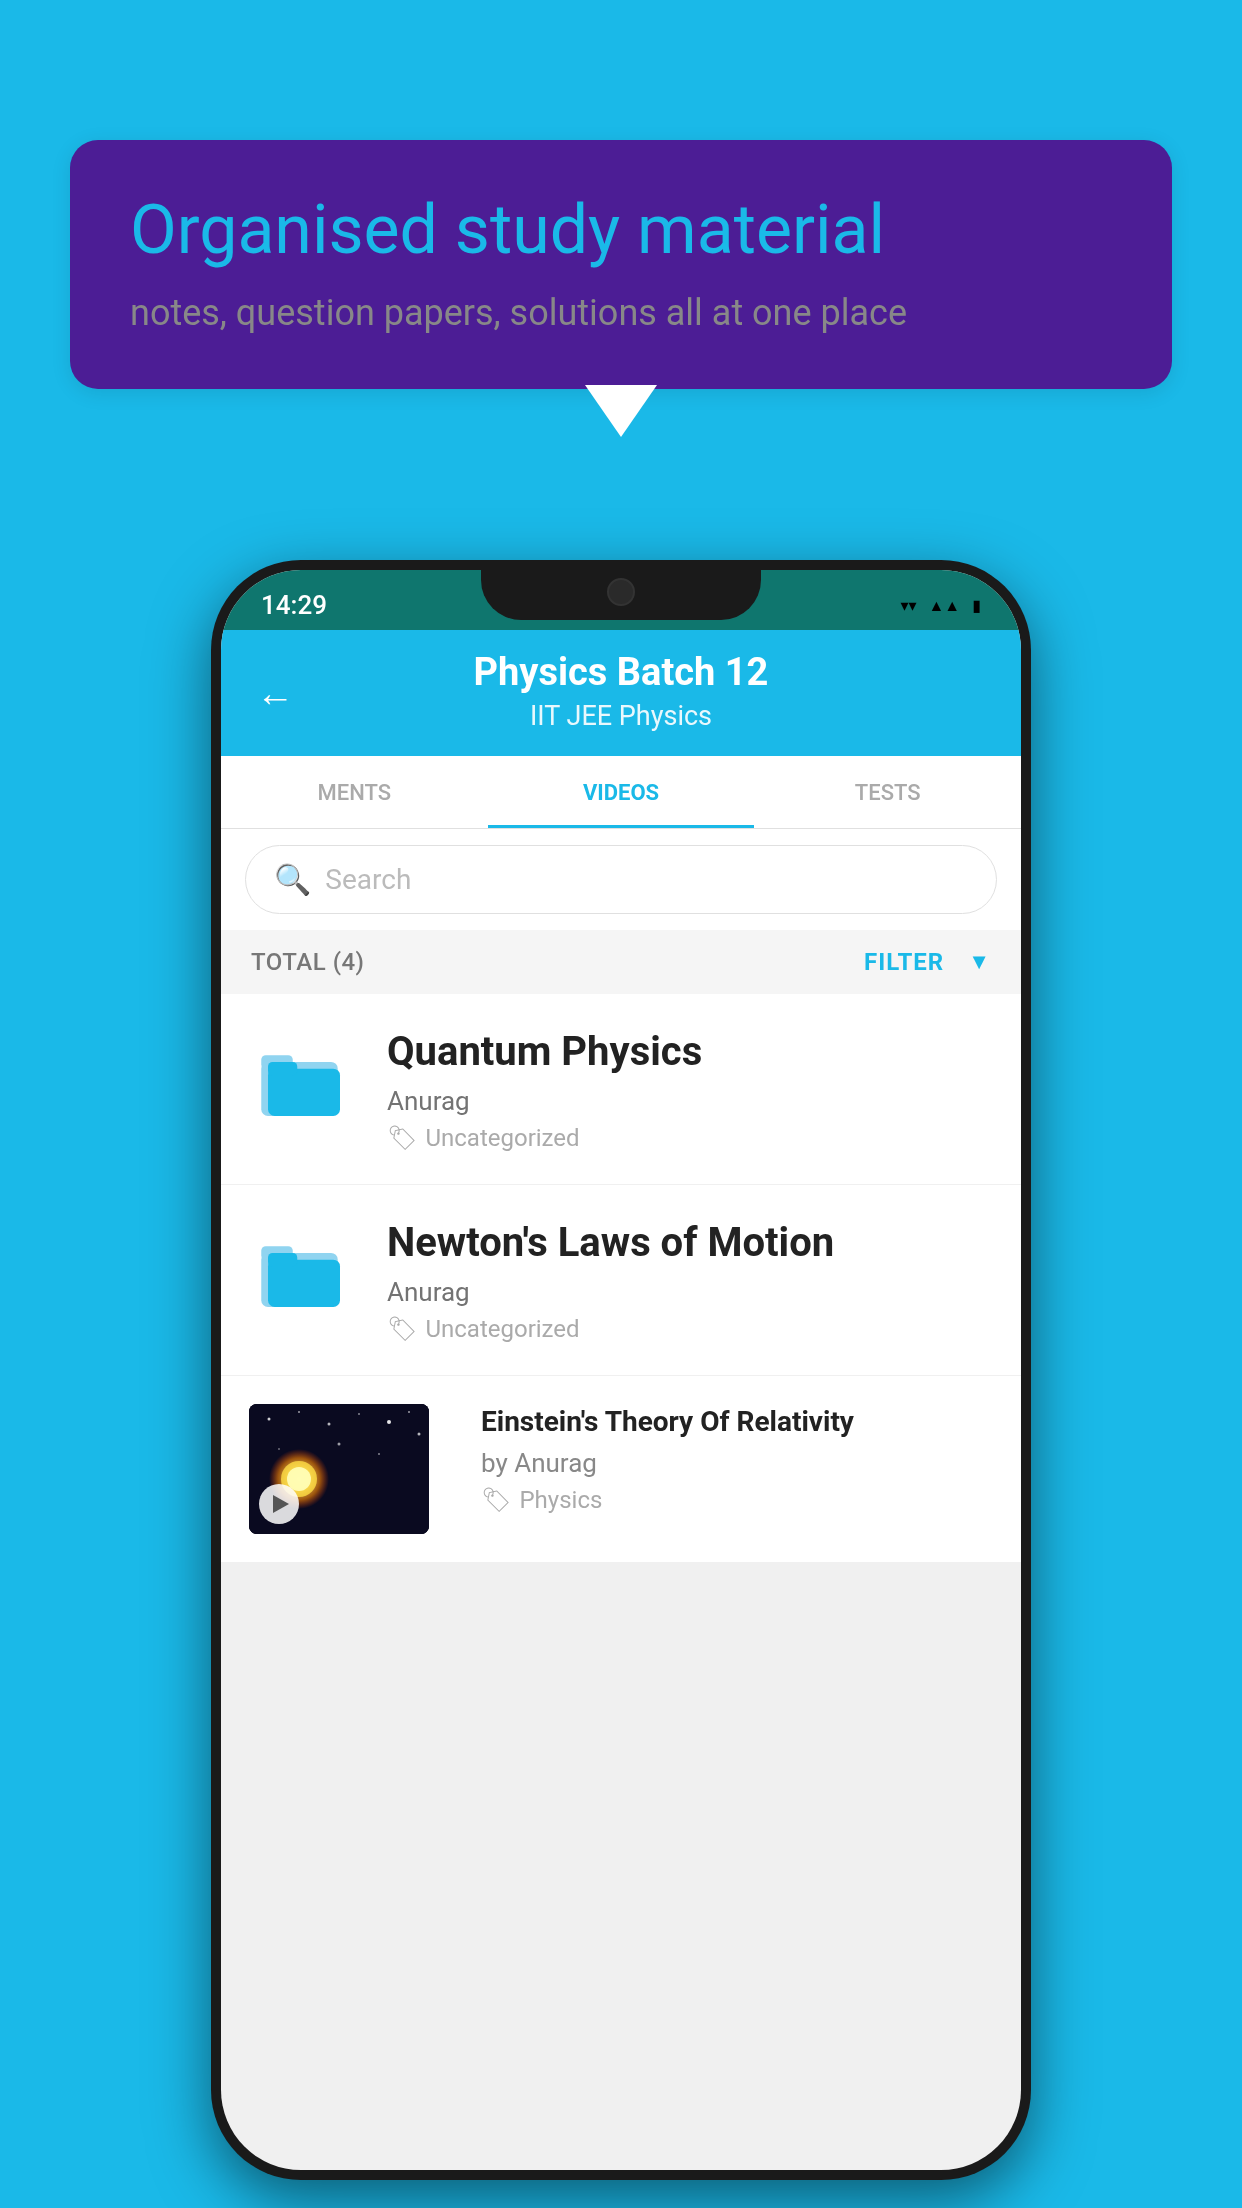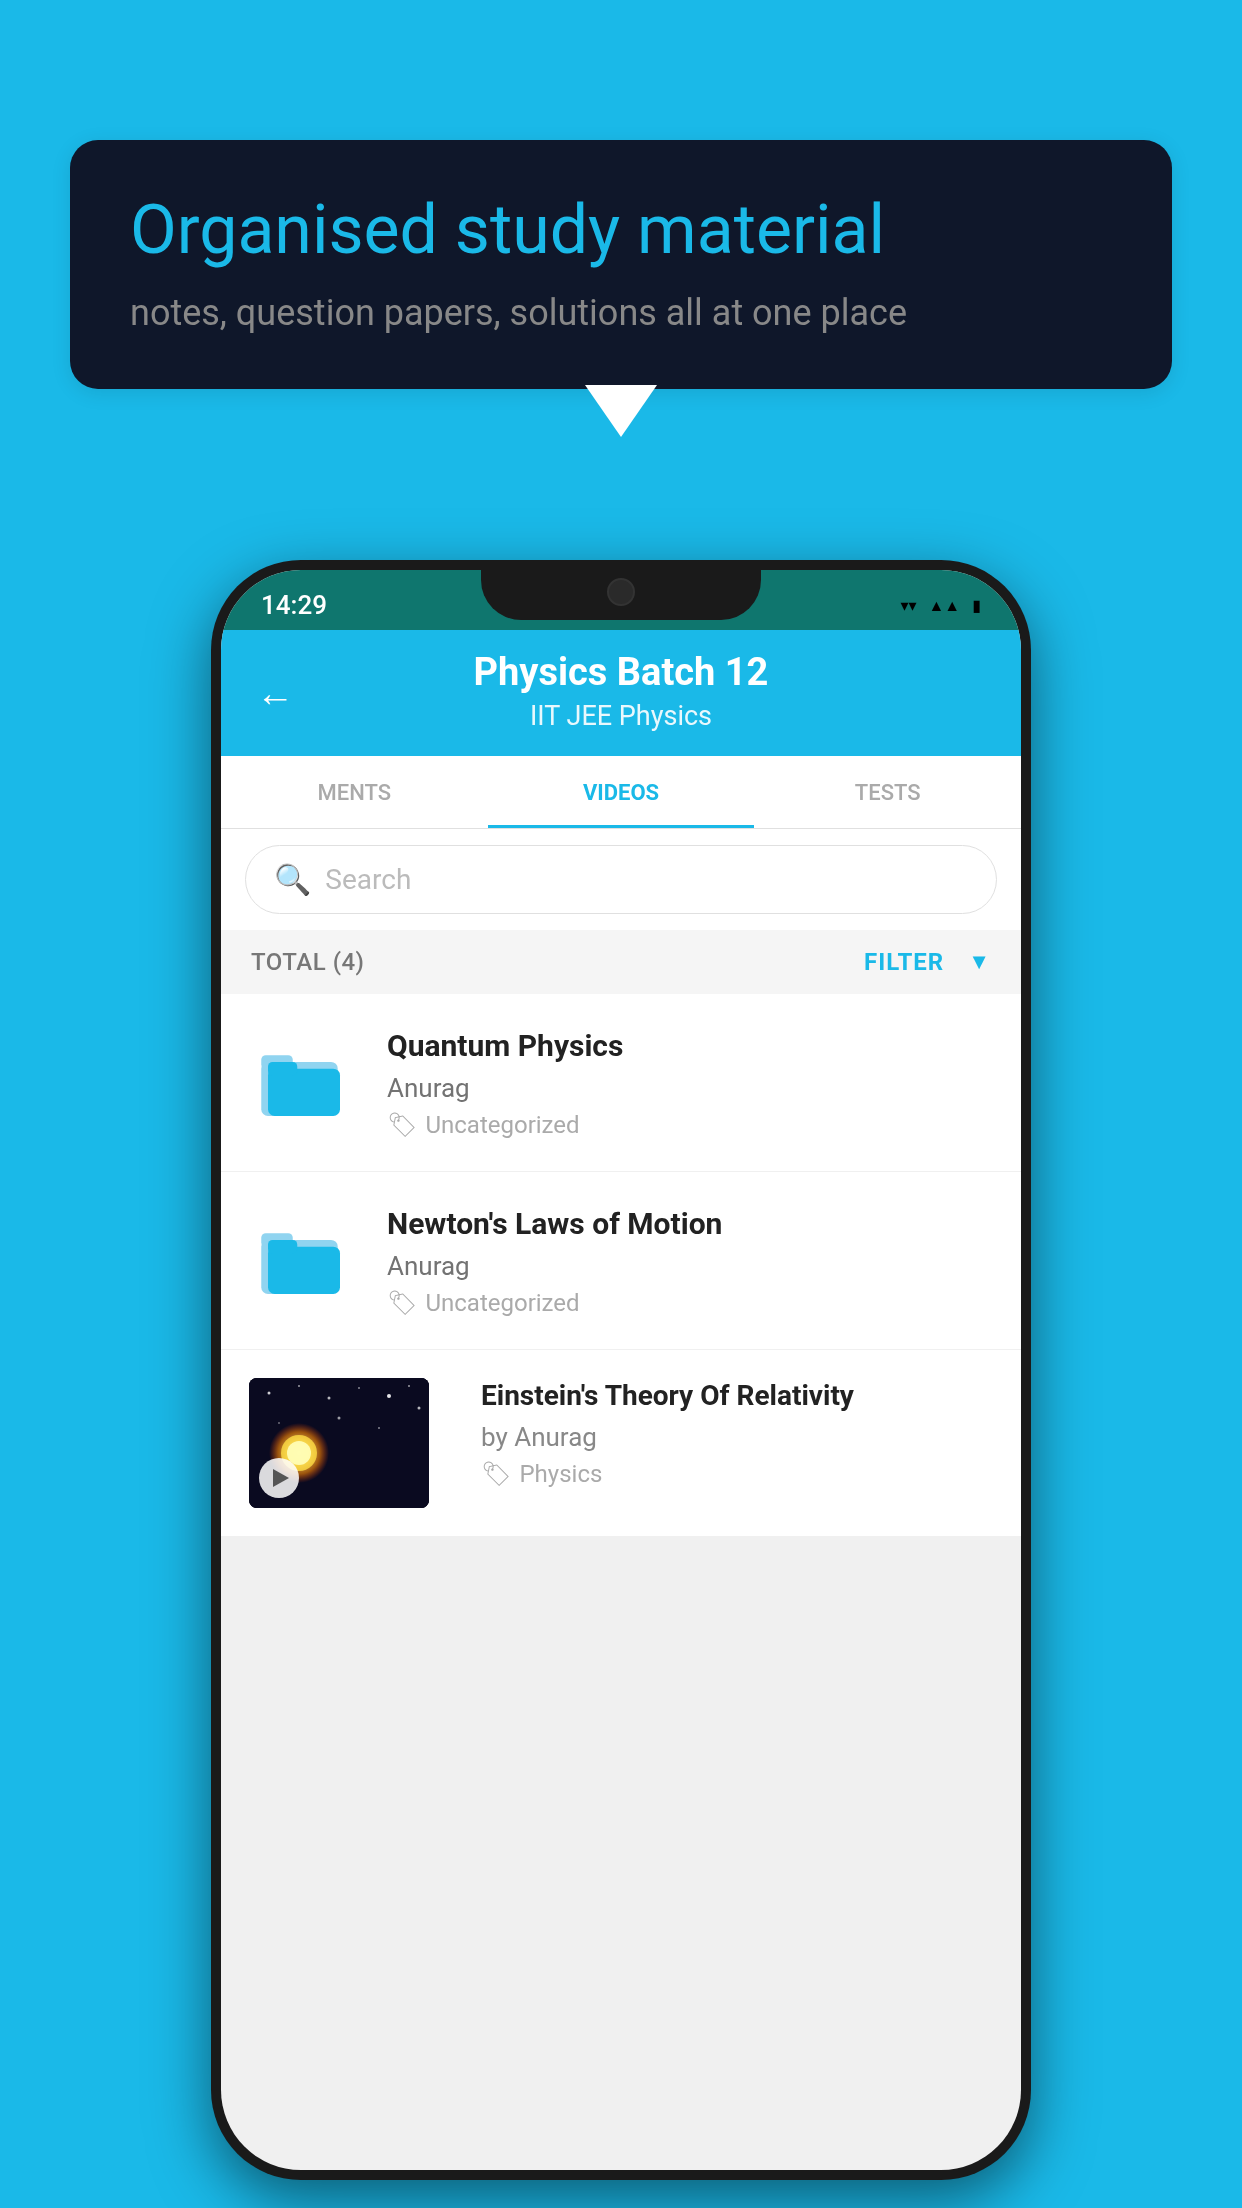--- a/index.html
+++ b/index.html
@@ -13,21 +13,21 @@
       overflow: hidden;
       position: relative;
     }
 
     
     .speech-bubble {
       position: absolute;
       top: 140px;
       left: 70px;
       right: 70px;
-      background: #0f172a;
+      background: #4c1d95;
       border-radius: 28px;
       padding: 50px 60px 55px 60px;
       box-shadow: 0 4px 20px rgba(0,0,0,0.1);
     }
 
     .speech-bubble::after {
       content: '';
       position: absolute;
       bottom: -48px;
       left: 50%;
@@ -275,21 +275,21 @@
     .folder-icon-svg {
       width: 90px;
       height: 90px;
     }
 
     .video-info {
       flex: 1;
     }
 
     .video-title {
-      font-size: 30px;
+      font-size: 40px;
       font-weight: 700;
       color: #222;
       margin-bottom: 8px;
       line-height: 1.3;
     }
 
     .video-author {
       font-size: 26px;
       color: #737373;
       margin-bottom: 8px;

